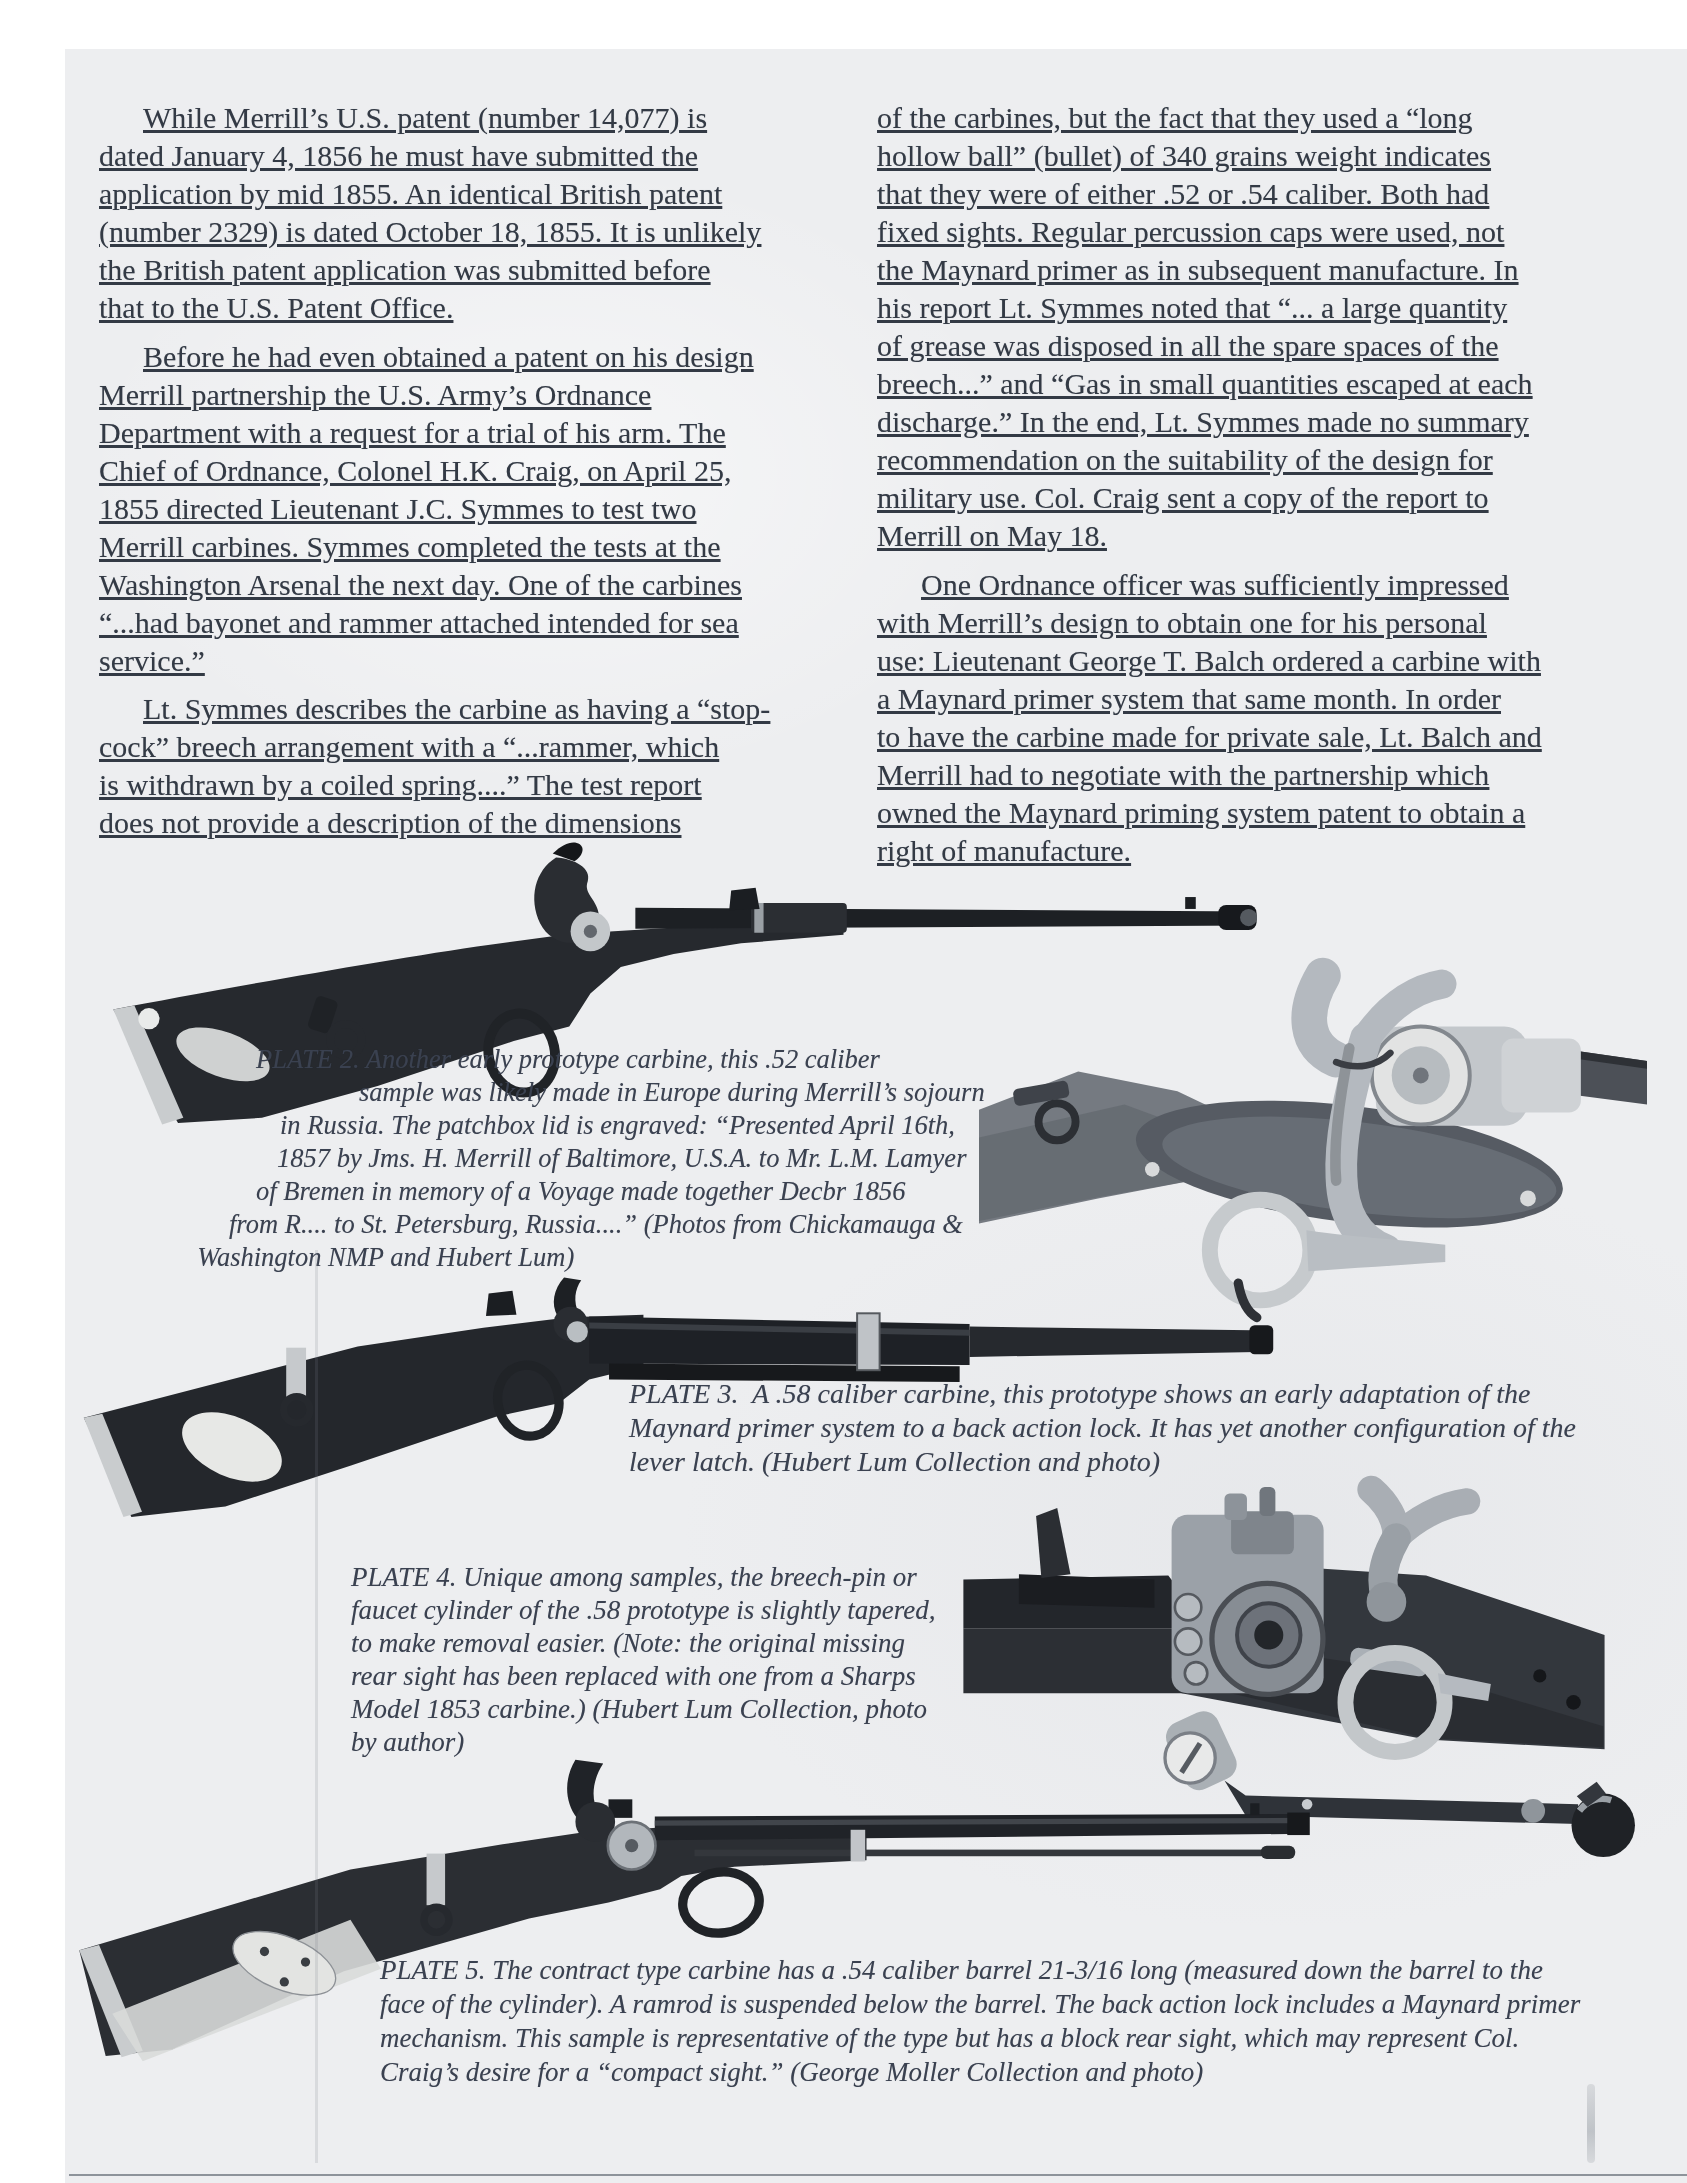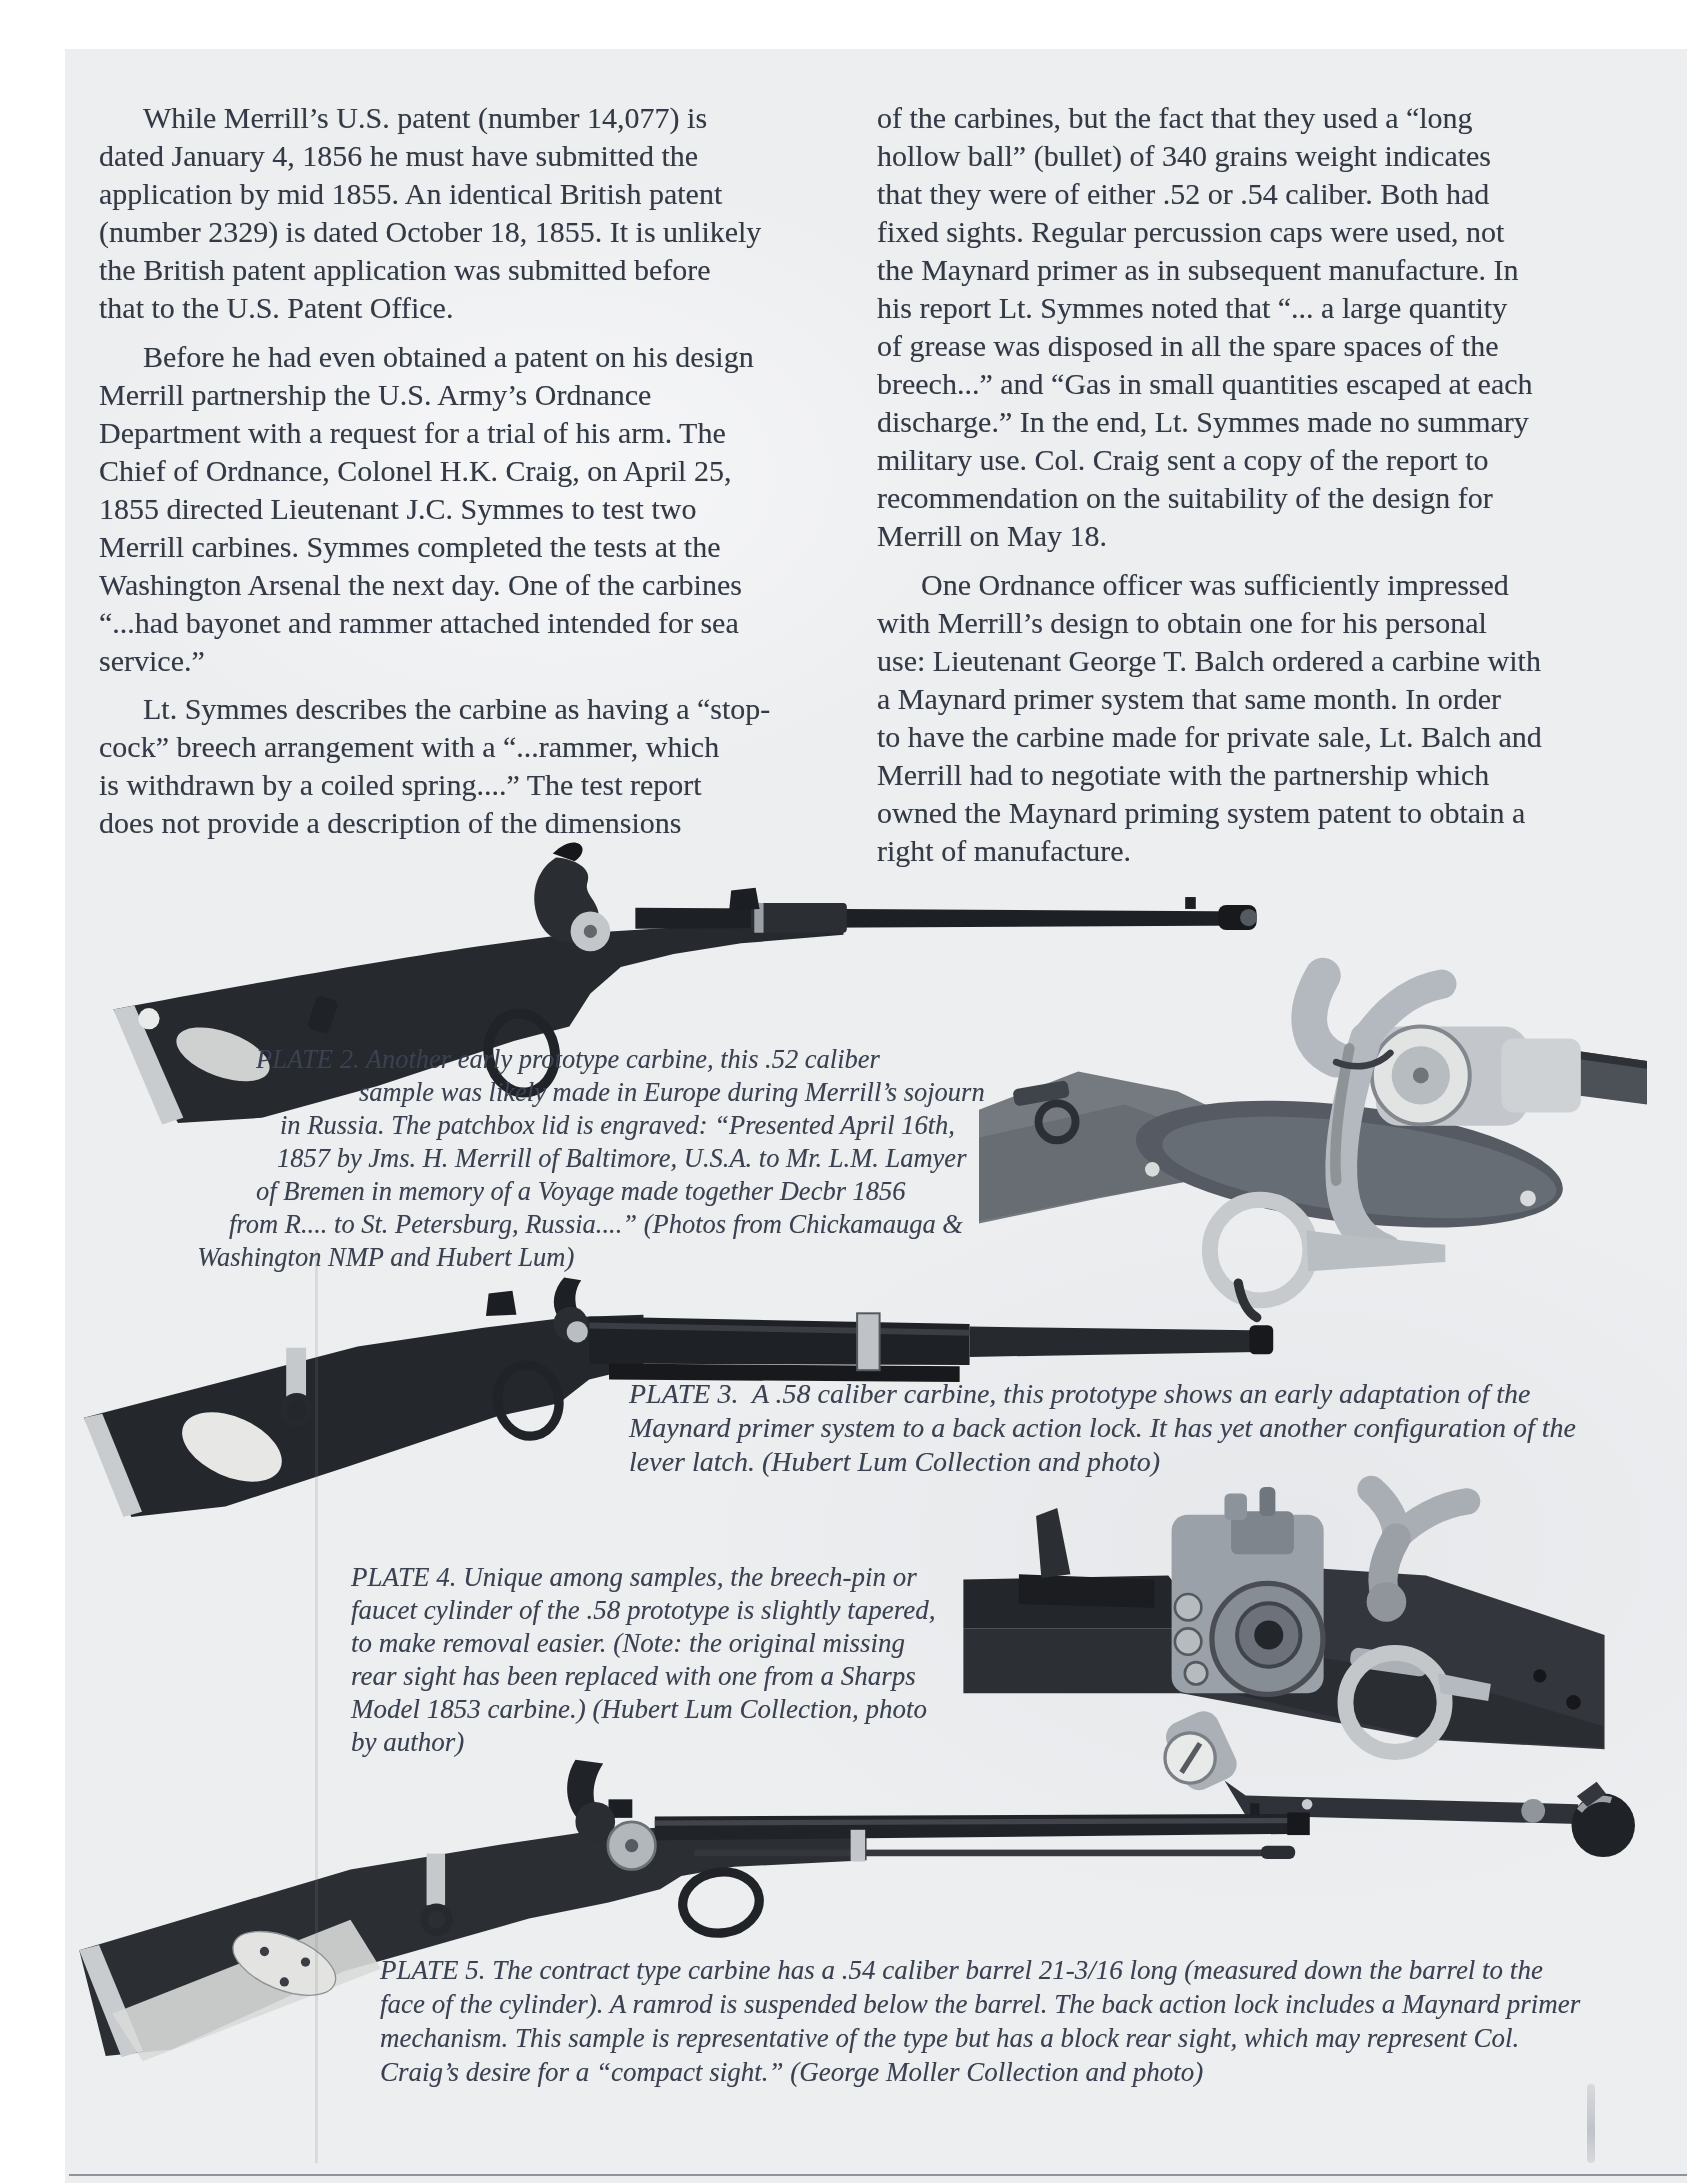--- a/index.html
+++ b/index.html
@@ -22,21 +22,21 @@
       radial-gradient(926px 595px at 75% 70%, rgba(210,213,218,.25), rgba(210,213,218,0) 65%),
       var(--scan_bg);
   }
   .col{
     position:absolute;
     font-size:30px;line-height:38px;color:var(--ink);
     text-shadow:0 0 0.7px rgba(51,58,69,.35);
   }
   .col-left{left:99px;top:99px;width:734px;}
   .col-right{left:877px;top:99px;width:744px;}
-  .para{margin:0 0 10.6px 0;}
+  .para{margin:0 0 10.6px 0;text-decoration:underline;}
   .para:last-child{margin-bottom:0;}
   .ln{white-space:pre;}
   .para.indent .ln:first-child{padding-left:44px;}
   .caption{
     position:absolute;font-style:italic;color:var(--caption_ink);
     text-shadow:0 0 0.7px rgba(58,65,80,.3);
   }
   .cap2{left:192px;top:1043px;width:847px;font-size:26.5px;line-height:33px;}
   .cap2 .ln:nth-child(1){margin-left:64px;}
   .cap2 .ln:nth-child(2){margin-left:167px;}
@@ -94,22 +94,22 @@
     <div class="para">
         <div class="ln">of the carbines, but the fact that they used a “long</div>
         <div class="ln">hollow ball” (bullet) of 340 grains weight indicates</div>
         <div class="ln">that they were of either .52 or .54 caliber. Both had</div>
         <div class="ln">fixed sights. Regular percussion caps were used, not</div>
         <div class="ln">the Maynard primer as in subsequent manufacture. In</div>
         <div class="ln">his report Lt. Symmes noted that “... a large quantity</div>
         <div class="ln">of grease was disposed in all the spare spaces of the</div>
         <div class="ln">breech...” and “Gas in small quantities escaped at each</div>
         <div class="ln">discharge.” In the end, Lt. Symmes made no summary</div>
+        <div class="ln">recommendation on the suitability of the design for</div>
         <div class="ln">military use. Col. Craig sent a copy of the report to</div>
-        <div class="ln">recommendation on the suitability of the design for</div>
         <div class="ln">Merrill on May 18.</div>
       </div>
     <div class="para indent">
         <div class="ln">One Ordnance officer was sufficiently impressed</div>
         <div class="ln">with Merrill’s design to obtain one for his personal</div>
         <div class="ln">use: Lieutenant George T. Balch ordered a carbine with</div>
         <div class="ln">a Maynard primer system that same month. In order</div>
         <div class="ln">to have the carbine made for private sale, Lt. Balch and</div>
         <div class="ln">Merrill had to negotiate with the partnership which</div>
         <div class="ln">owned the Maynard priming system patent to obtain a</div>

